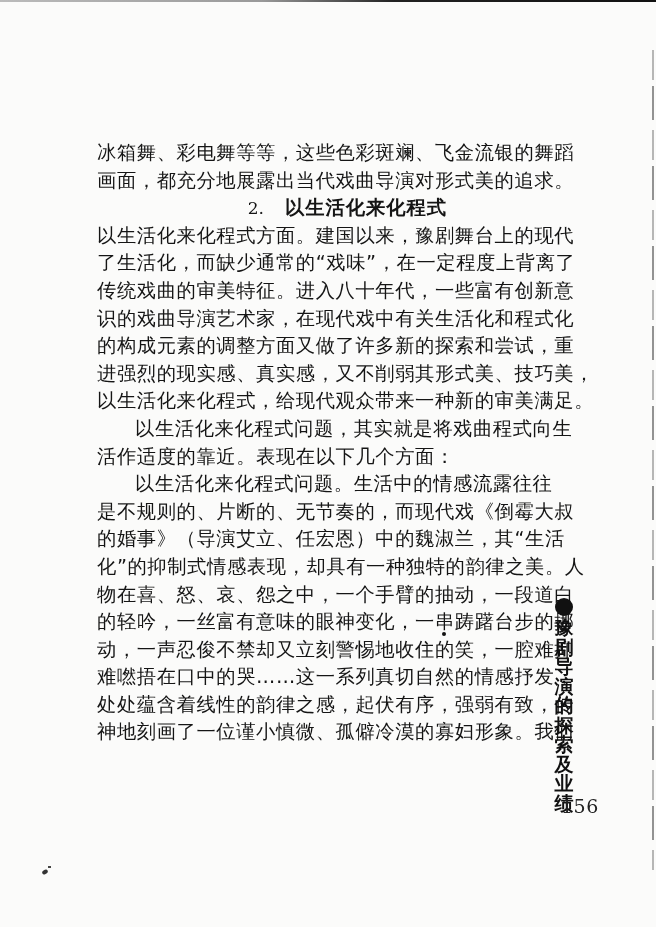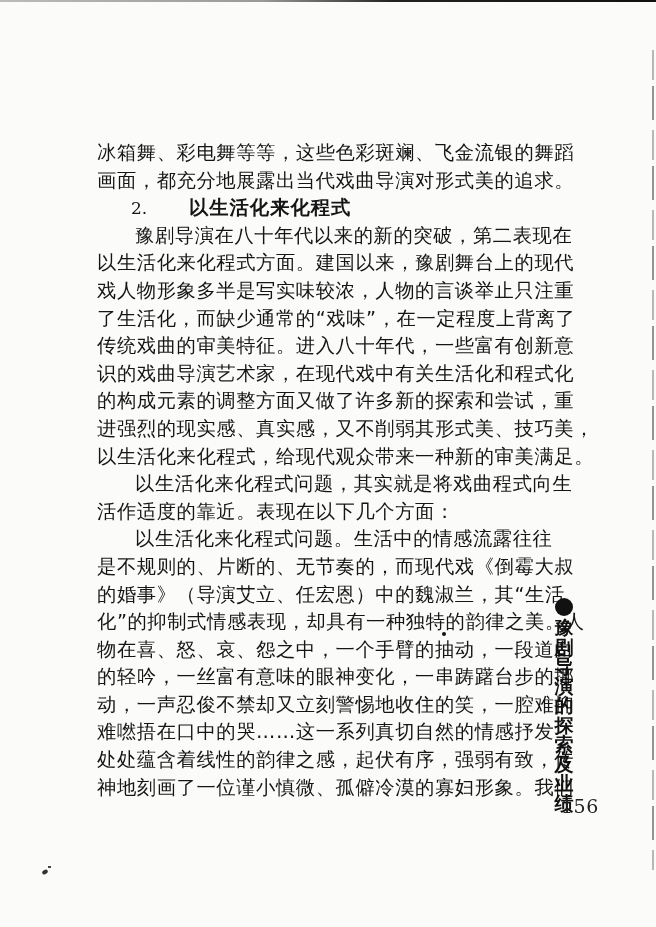--- a/index.html
+++ b/index.html
@@ -52,20 +52,21 @@
       text-align-last: left;
     }
     .heading {
       display: block;
       font-size: 19.3px;
       line-height: 27.6px;
       height: 27.6px;
       font-family: "DejaVu Sans", "Liberation Sans", sans-serif;
       font-weight: bold;
       white-space: nowrap;
+      text-align: center;
     }
     .heading .num {
       display: inline-block;
       padding-left: 34px;
       width: 58px;
       font-weight: normal;
       font-family: "DejaVu Serif", "Liberation Serif", serif;
       font-size: 17px;
     }
     .heading .title {
@@ -148,23 +149,21 @@
 
 <div class="page-body">
   <span class="line">冰箱舞、彩电舞等等，这些色彩斑斓、飞金流银的舞蹈</span>
   <span class="line last">画面，都充分地展露出当代戏曲导演对形式美的追求。</span>
 
   <div class="heading">
     <span class="num">2.</span><span class="title">以生活化来化程式</span>
   </div>
 
   <div>
-    <span class="line indent">豫剧导演在八十年代以来的新的突破，第二表现在</span>
     <span class="line">以生活化来化程式方面。建国以来，豫剧舞台上的现代</span>
-    <span class="line">戏人物形象多半是写实味较浓，人物的言谈举止只注重</span>
     <span class="line">了生活化，而缺少通常的“戏味”，在一定程度上背离了</span>
     <span class="line">传统戏曲的审美特征。进入八十年代，一些富有创新意</span>
     <span class="line">识的戏曲导演艺术家，在现代戏中有关生活化和程式化</span>
     <span class="line">的构成元素的调整方面又做了许多新的探索和尝试，重</span>
     <span class="line">进强烈的现实感、真实感，又不削弱其形式美、技巧美，</span>
     <span class="line">以生活化来化程式，给现代观众带来一种新的审美满足。</span>
   </div>
 
   <div>
     <span class="line indent">以生活化来化程式问题，其实就是将戏曲程式向生</span>

